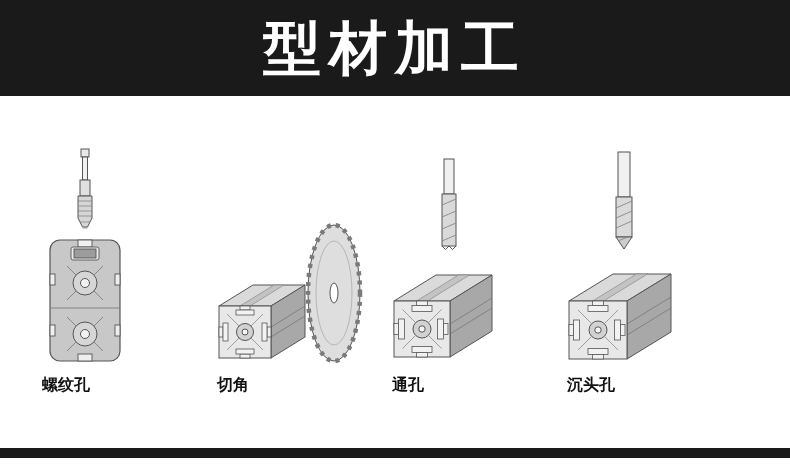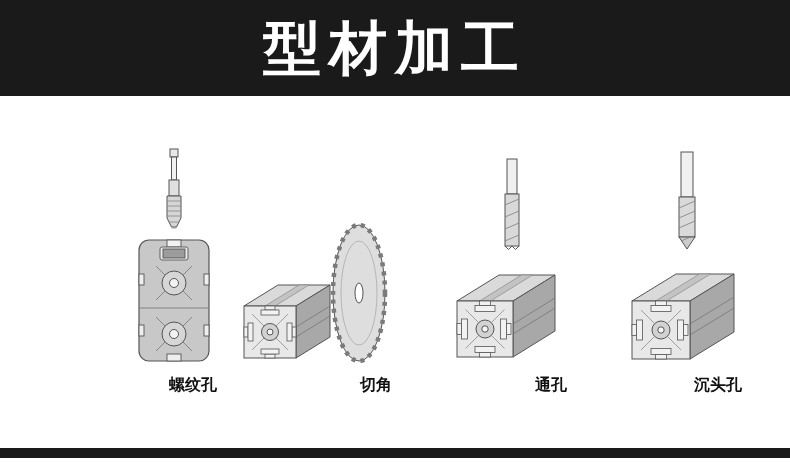--- a/index.html
+++ b/index.html
@@ -31,21 +31,21 @@
   .content {
     position: absolute;
     top: 96px; left: 0; right: 0;
     display: flex;
     padding: 0 48px 0 42px;
   }
   .item {
     flex: 1;
     display: flex;
     flex-direction: column;
-    align-items: flex-end;
+    align-items: flex-start;
     justify-content: flex-end;
     height: 300px;
     margin: 0;
   }
   .illus {
     display: flex;
     align-items: flex-end;
     justify-content: center;
   }
   .label {

